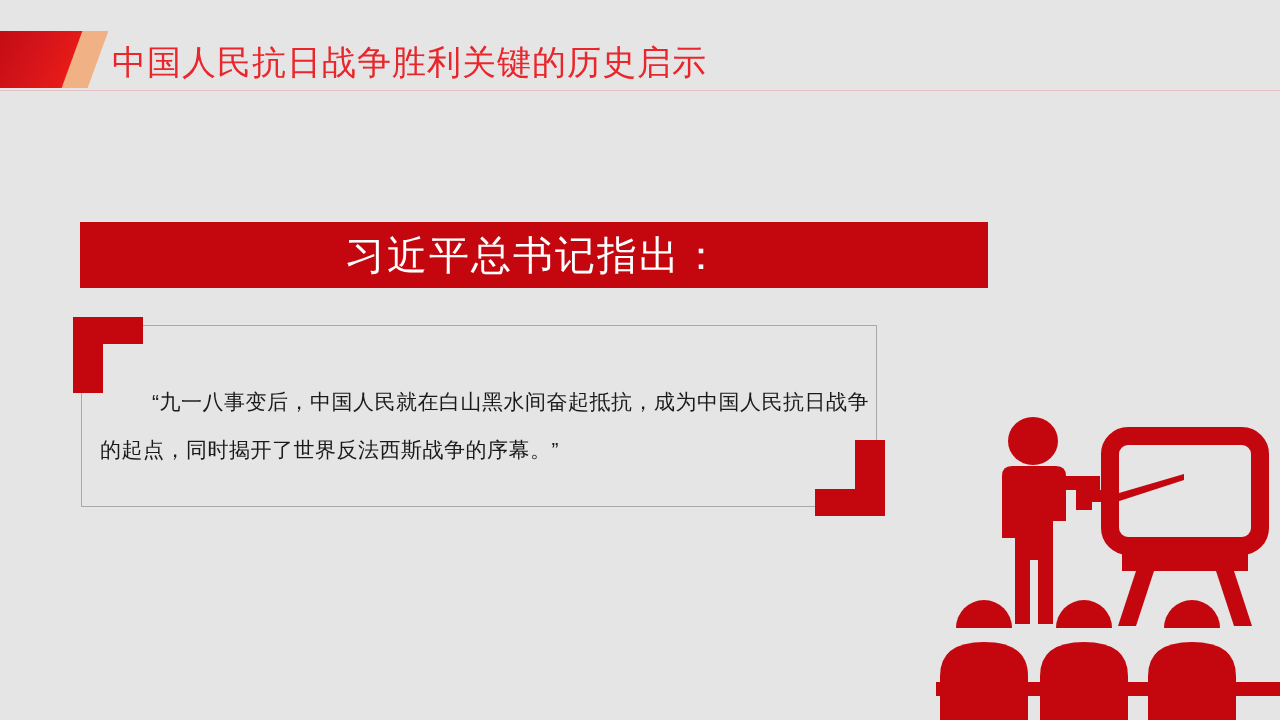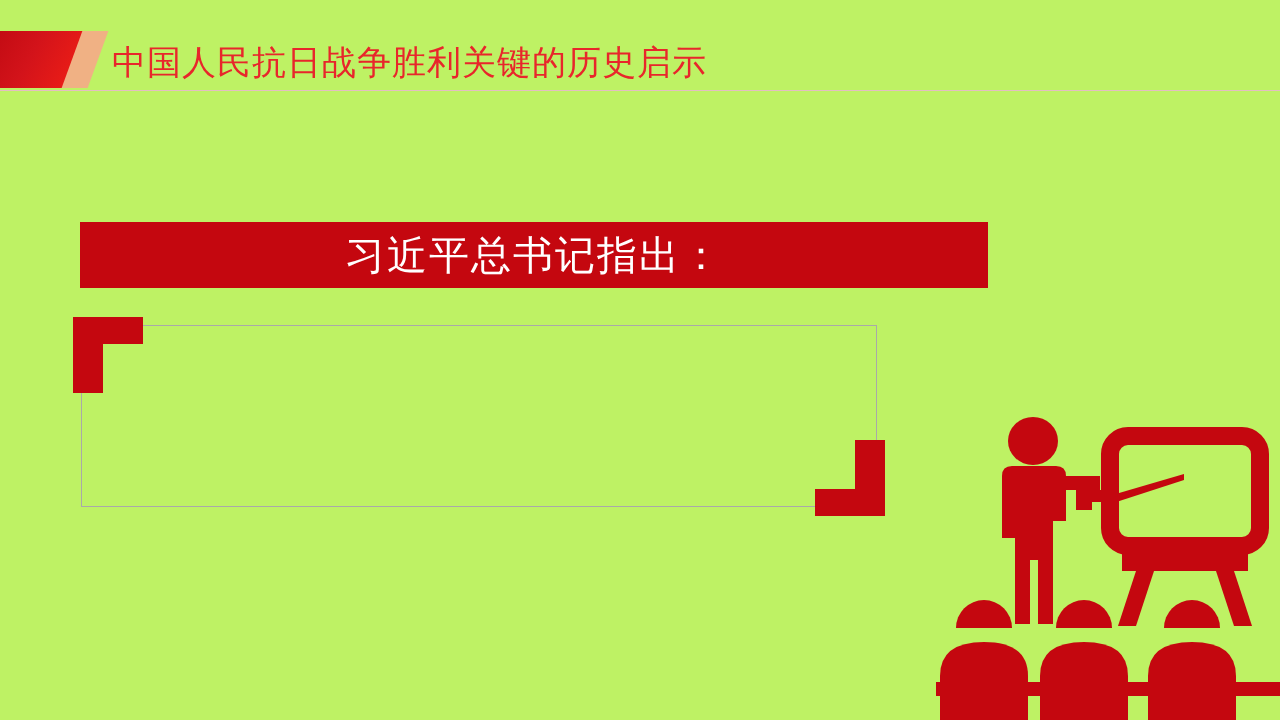--- a/index.html
+++ b/index.html
@@ -8,21 +8,21 @@
     padding: 0;
     background: #ffffff;
   }
   body {
     font-family: "Liberation Sans", "DejaVu Sans", sans-serif;
   }
   #slide {
     position: relative;
     width: 1280px;
     height: 720px;
-    background: #bef264;
+    background: #e5e5e5;
     overflow: hidden;
   }
 
   
   .header-deco {
     position: absolute;
     left: 0;
     top: 31px;
     width: 112px;
     height: 57px;
@@ -167,20 +167,21 @@
     <div class="title-banner-text">习近平总书记指出：</div>
   </div>
 
   <div class="quote-box"></div>
 
   <div class="bracket bracket-tl">
     <span class="arm-h"></span>
     <span class="arm-v"></span>
   </div>
 
+  <div class="quote-text">“九一八事变后，中国人民就在白山黑水间奋起抵抗，成为中国人民抗日战争的起点，同时揭开了世界反法西斯战争的序幕。”</div>
 
   <div class="bracket bracket-br">
     <span class="arm-h"></span>
     <span class="arm-v"></span>
   </div>
 
   <div class="illustration">
     <svg width="344" height="306" viewBox="0 0 344 306" xmlns="http://www.w3.org/2000/svg">
       <g fill="#c4070f">
 

